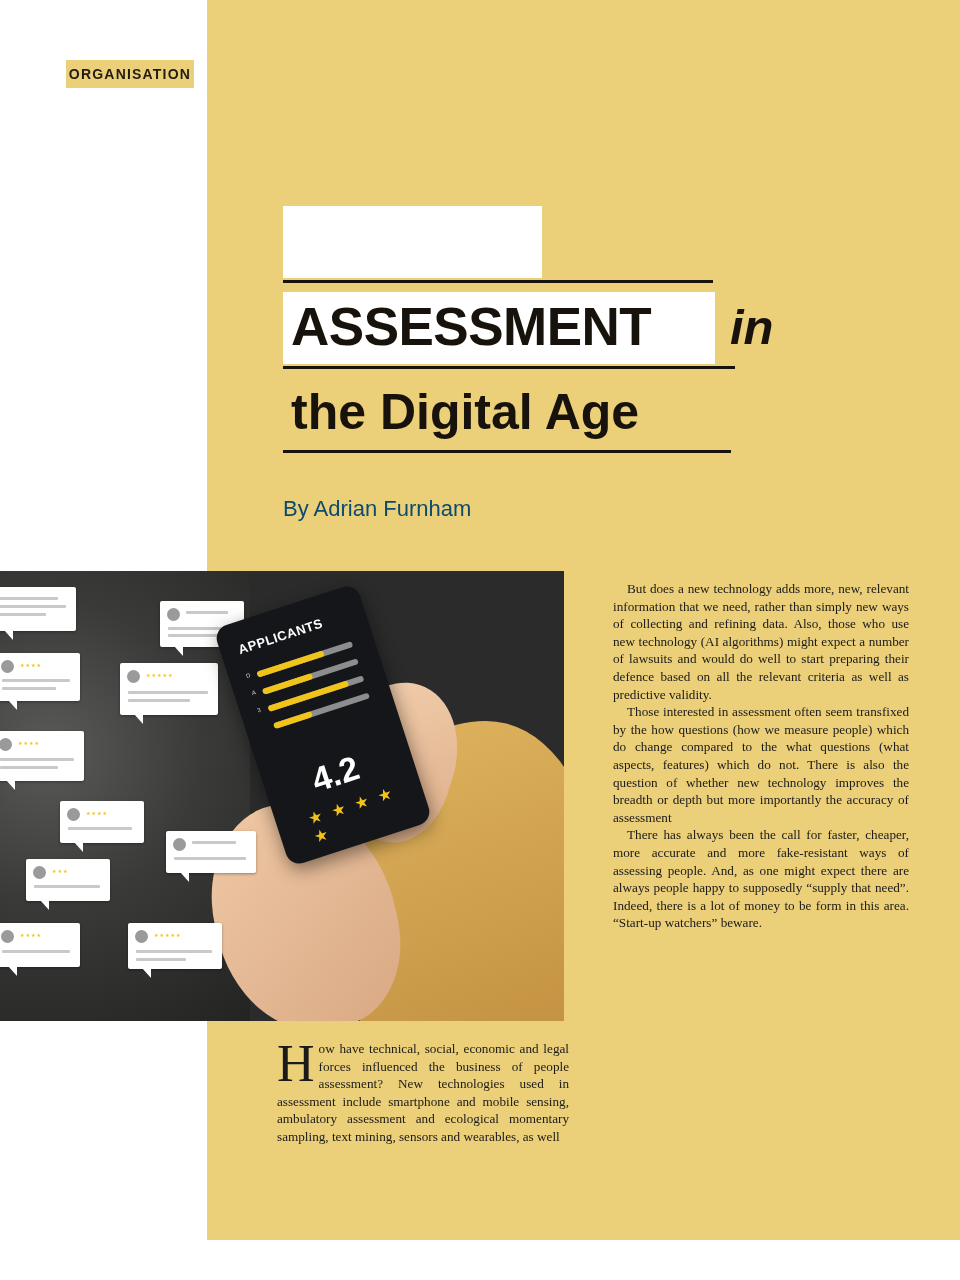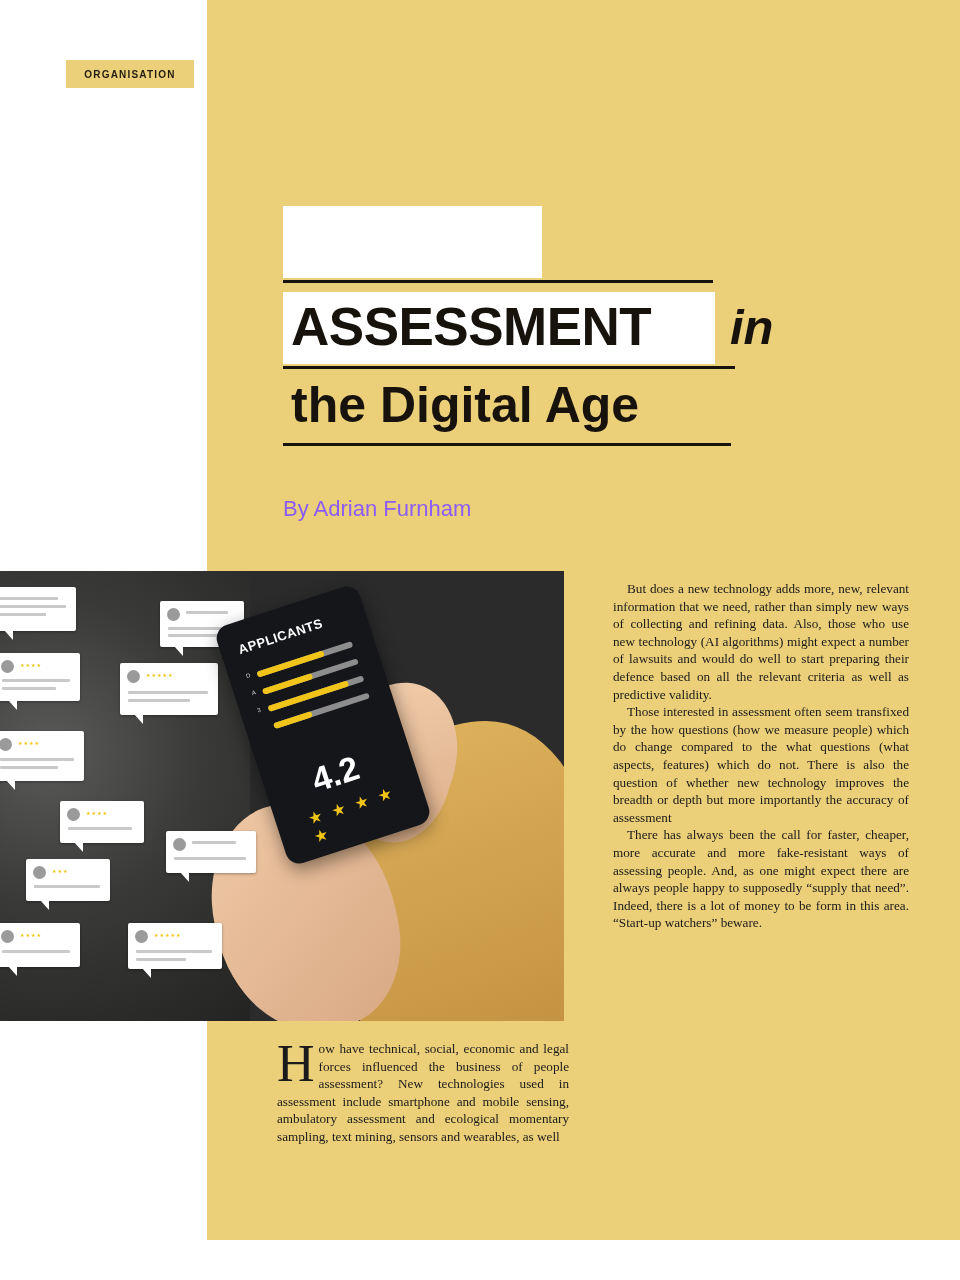--- a/index.html
+++ b/index.html
@@ -46,21 +46,21 @@
     width: 128px;
     height: 28px;
     background: #eccf79;
     display: flex;
     align-items: center;
     justify-content: center;
   }
   .category-tag span {
     font-family: "Liberation Sans", sans-serif;
     font-weight: bold;
-    font-size: 10px;
+    font-size: 14px;
     letter-spacing: 1.2px;
     color: #221d10;
   }
   
   .title-block {
     position: absolute;
     left: 283px;
     top: 206px;
     width: 520px;
   }
@@ -120,21 +120,21 @@
     line-height: 64px;
     color: #17130c;
     white-space: nowrap;
   }
   .byline {
     position: absolute;
     left: 283px;
     top: 496px;
     font-family: "Liberation Sans", sans-serif;
     font-size: 22px;
-    color: #8b5cf6;
+    color: #0c4a6e;
   }
   
   .photo {
     position: absolute;
     left: 0;
     top: 571px;
     width: 564px;
     height: 450px;
     overflow: hidden;
     background: #2b2b2b;
@@ -339,21 +339,21 @@
       <div class="rule" style="left:0; top:74px; width:430px;"></div>
     </div>
 
     <div class="title-line" style="margin-top:14px;">
       <div class="whitebox" style="width:432px;"></div>
       <div class="tl-text">ASSESSMENT</div>
       <div class="tl-suffix" style="left:447px;font-style:italic;">in</div>
       <div class="rule" style="left:0; top:74px; width:452px;"></div>
     </div>
 
-    <div class="title-line3" style="margin-top:9px;text-decoration:underline;">
+    <div class="title-line3" style="margin-top:16px;text-decoration:underline;">
       <div class="t3">the Digital Age</div>
       <div class="rule" style="left:0; top:70px; width:448px;"></div>
     </div>
   </div>
 
   <div class="byline">By Adrian Furnham</div>
 
   <div class="photo">
     <div class="left-dark"></div>
     <div class="right-warm"></div>

